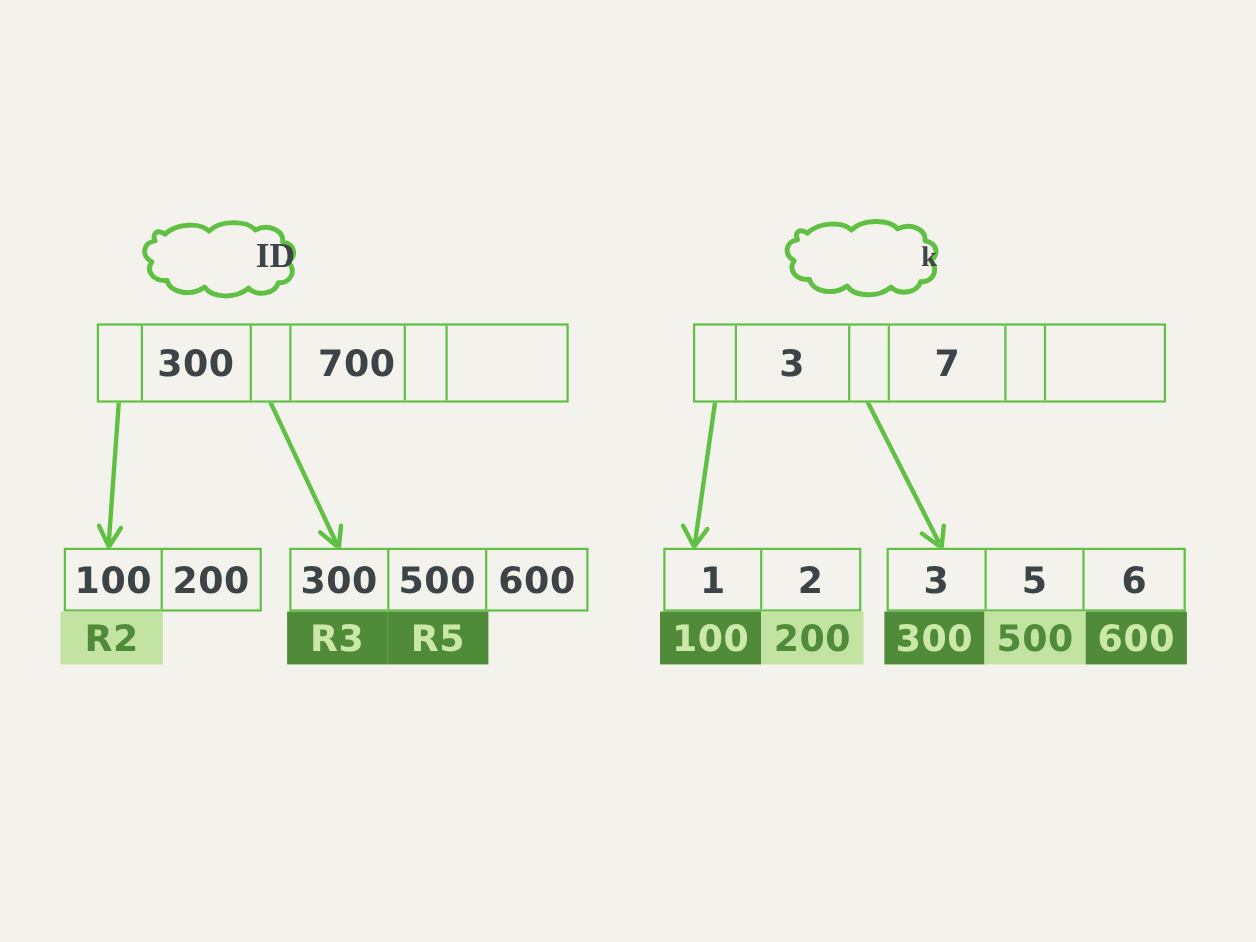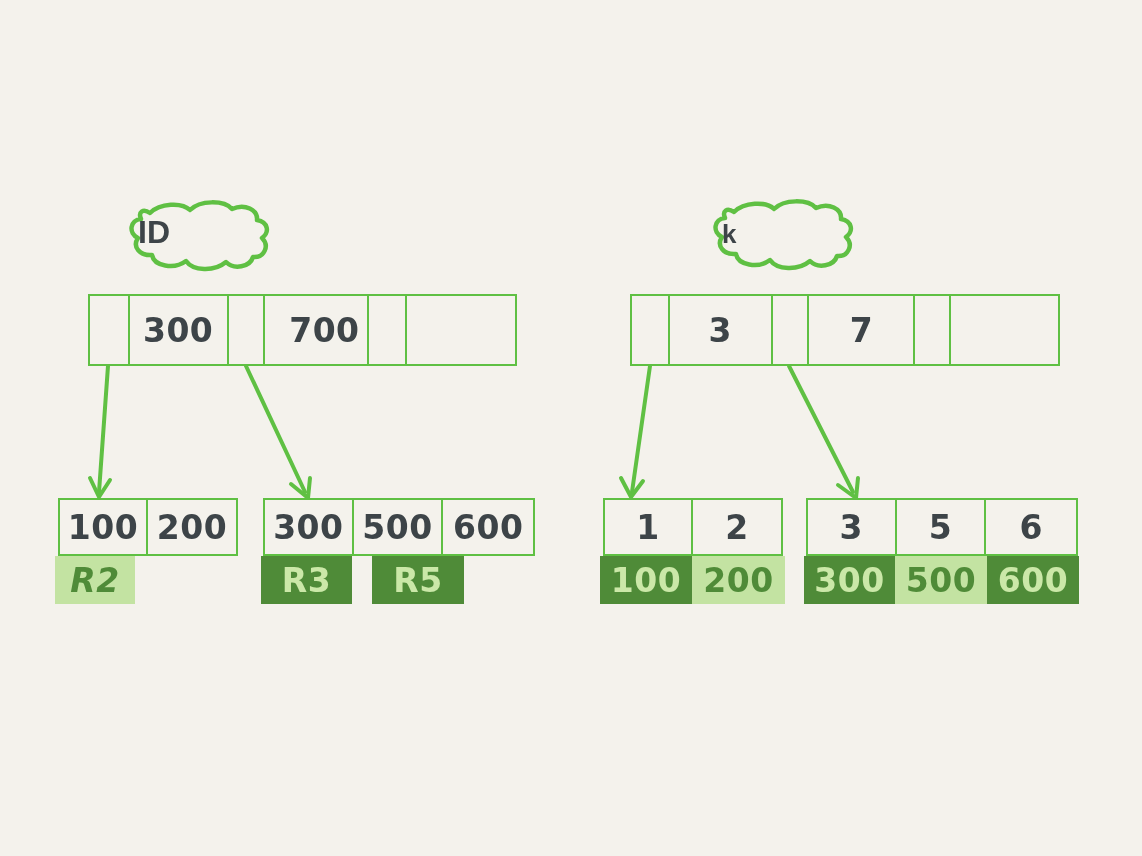--- a/index.html
+++ b/index.html
@@ -88,22 +88,22 @@
   }
 
   
   .cloud {
     position: absolute;
   }
   .cloud-text {
     position: absolute;
     left: 0;
     width: 100%;
-    text-align: left;
-    font-family: Liberation Sans, sans-serif;
+    text-align: right;
+    font-family: Liberation Serif, serif;
     font-weight: 600;
     color: #3d4448;
   }
 </style>
 </head>
 <body>
 
 <svg id="canvas" viewBox="0 0 1142 856">
   <g stroke="#5fc043" stroke-width="4.5" fill="none" stroke-linecap="round" stroke-linejoin="round">
 
@@ -162,31 +162,31 @@
     <div class="cell ptr" style="width:38px;"></div>
     <div class="cell key" style="width:109px;"></div>
   </div>
 
   <div class="leaf" style="left:58px; top:498px;">
     <div class="leaf-keys" style="width:180px; height:58px;">
       <div class="cell" style="width:90px;">100</div>
       <div class="cell" style="width:90px;">200</div>
     </div>
     <div class="leaf-vals" style="width:185px; height:48px; margin-left:-3px;">
-      <div class="vcell light" style="width:80px;font-style:italic;">R2</div>
+      <div class="vcell light" style="width:93px;">R2</div>
     </div>
   </div>
 
   <div class="leaf" style="left:263px; top:498px;">
     <div class="leaf-keys" style="width:272px; height:58px;">
       <div class="cell" style="width:90px;">300</div>
       <div class="cell" style="width:91px;">500</div>
       <div class="cell" style="width:91px;">600</div>
     </div>
-    <div class="leaf-vals" style="width:254px; height:48px; margin-left:-2px;gap:20px;">
+    <div class="leaf-vals" style="width:254px; height:48px; margin-left:-2px;">
       <div class="vcell dark" style="width:91px;">R3</div>
       <div class="vcell dark" style="width:92px;">R5</div>
     </div>
   </div>
 
   <div class="cloud" style="left:722px; top:197px; width:130px; height:74px;">
     <div class="cloud-text" style="top:22px; font-size:26px;">k</div>
   </div>
 
   <div class="node" style="left:630px; top:294px; width:430px; height:72px;">

